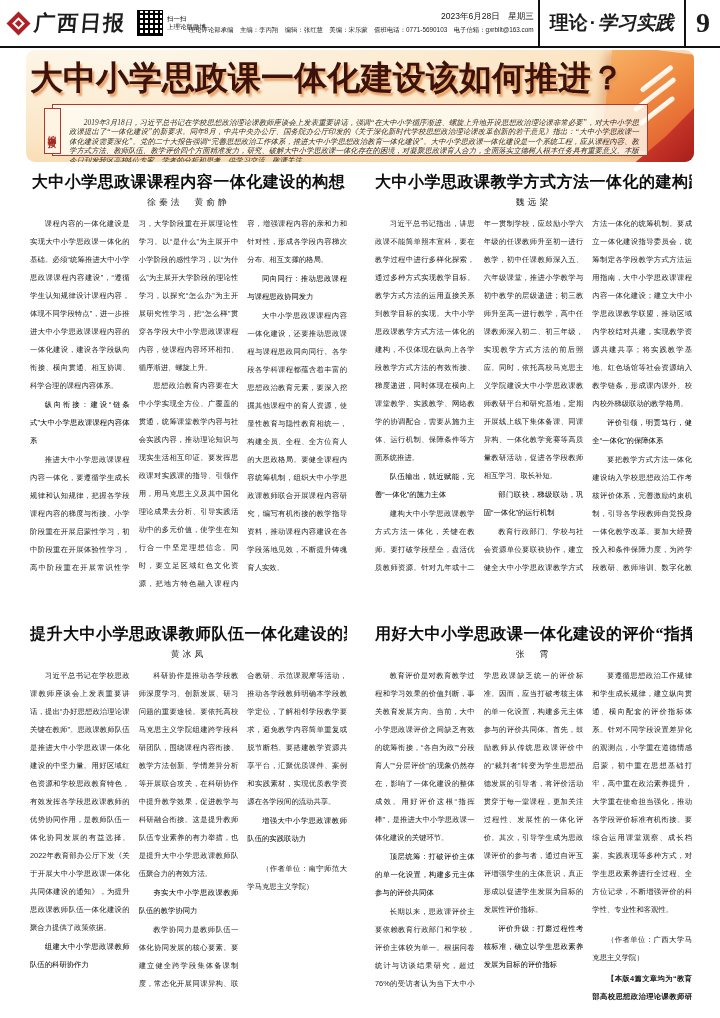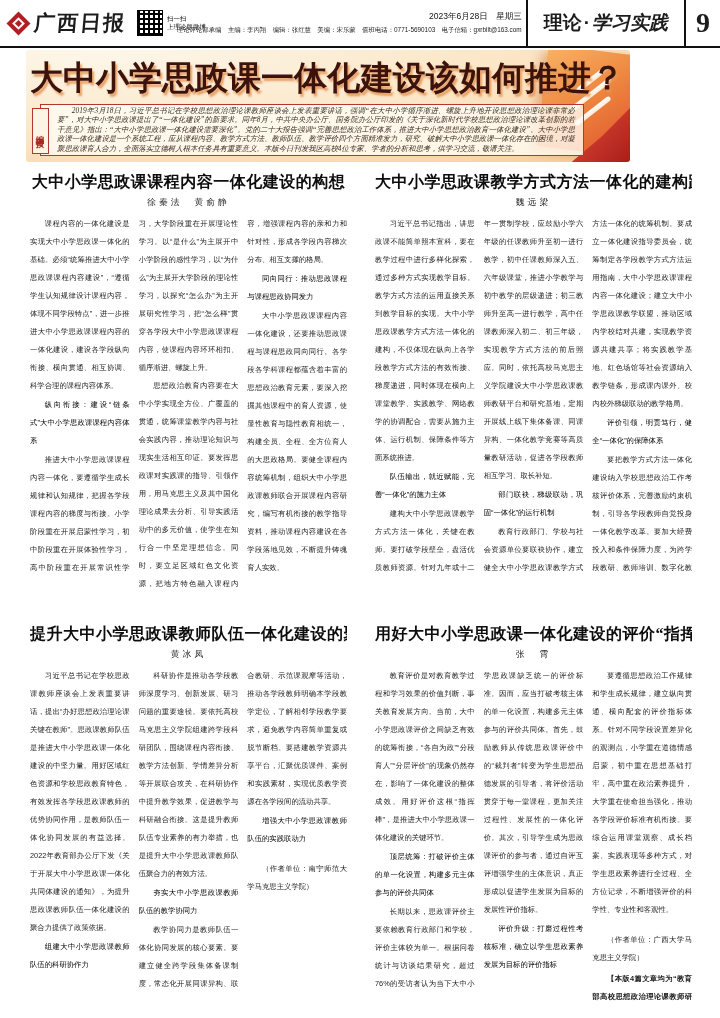--- a/index.html
+++ b/index.html
@@ -17,43 +17,43 @@
   .qr-wrap{display:flex;align-items:center;gap:4px;margin-left:4px;}
   .qr{width:24px;height:24px;border:1px solid #000;
       background-image:repeating-linear-gradient(0deg,#000 0 2px,transparent 2px 5px),
                        repeating-linear-gradient(90deg,#000 0 2px,#fff 2px 5px);}
   .qr-caption{font-size:6.5px;line-height:8px;color:#111;}
   .header-mid{flex:1;display:flex;flex-direction:column;align-items:flex-end;justify-content:center;
               padding-right:4px;min-width:0;}
   .date-line{font-size:8.5px;color:#111;margin-bottom:3px;white-space:nowrap;}
   .credits{font-size:6.4px;color:#222;white-space:nowrap;overflow:hidden;}
   .header-right{display:flex;align-items:stretch;border-left:2px solid #101010;}
-  .section-title{display:flex;align-items:center;padding:0 16px;font-size:19px;white-space:nowrap;}
+  .section-title{display:flex;align-items:center;padding:0 10px;font-size:19px;white-space:nowrap;}
   .section-title .bold{font-weight:900;font-family:"Liberation Serif",serif;}
   .section-title .dot{margin:0 2px;font-weight:900;}
   .section-title .ital{font-style:italic;font-weight:bold;font-family:"Liberation Serif",serif;}
   .page-num{display:flex;align-items:center;border-left:2px solid #101010;padding:0 10px;
             font-size:28px;font-weight:bold;font-family:"Liberation Serif",serif;}
   
-  .banner{position:absolute;left:26px;top:50px;width:604px;height:112px;border-radius:3px;overflow:hidden;
+  .banner{position:absolute;left:26px;top:50px;width:668px;height:112px;border-radius:9px;overflow:hidden;
           background:radial-gradient(130% 150% at 12% 0%,#fdf7ea 0%,#fbe6c6 52%,#f4cb96 100%);}
   .headline{position:absolute;left:4px;top:6px;width:580px;font-size:33px;font-weight:900;
             letter-spacing:0px;color:#3c130c;font-family:"Liberation Sans",sans-serif;white-space:nowrap;
             text-shadow:2px 3px 2px rgba(229,148,84,.85);}
   .book{position:absolute;right:-6px;top:0px;width:94px;height:102px;transform:rotate(7deg);
         background:linear-gradient(140deg,#f8b468 0%,#ef8a41 45%,#de512a 100%);
         border-radius:8px 4px 12px 4px;box-shadow:-6px 6px 10px rgba(209,116,58,.45);}
   .book .stripe{position:absolute;height:5px;border-radius:3px;transform:rotate(-45deg);
                 background:linear-gradient(#ffffff,#ffe9d2);}
   .book .s1{width:40px;left:28px;top:26px;} .book .s2{width:52px;left:22px;top:42px;} .book .s3{width:44px;left:30px;top:58px;}
   .ribbon{position:absolute;right:0;bottom:-2px;width:66px;height:56px;
           background:linear-gradient(135deg,#e65036,#a81d1b);
           clip-path:polygon(100% 0,100% 100%,8% 100%,58% 50%);}
-  .ed-box{position:absolute;left:14px;top:54px;right:46px;height:52px;border:1.5px solid #b2372c;
-          background:rgba(255,252,244,.8);padding:1px 8px 3px 16px;box-sizing:border-box;}
+  .ed-box{position:absolute;left:26px;top:54px;right:46px;height:52px;border:1.5px solid #b2372c;
+          background:rgba(255,252,244,.8);padding:13px 8px 3px 16px;box-sizing:border-box;}
   .ed-text{font-size:7.4px;line-height:9.4px;font-style:italic;font-family:"Liberation Serif",serif;
            color:#3a2c22;text-align:justify;text-indent:2em;}
   .ed-label{position:absolute;left:-9px;top:3px;width:15px;height:44px;border:1.5px solid #b2372c;
             background:#fdf4e4;color:#a5281f;writing-mode:vertical-rl;font-size:8.5px;font-weight:bold;
             letter-spacing:2px;display:flex;align-items:center;justify-content:center;
             font-family:"Liberation Serif",serif;}
   
   .articles{position:absolute;left:30px;right:28px;top:170px;bottom:8px;display:grid;
             grid-template-columns:1fr 1fr;grid-template-rows:424px 1fr;column-gap:16px;row-gap:6px;gap:28px;}
   .article{overflow:hidden;display:flex;flex-direction:column;}

